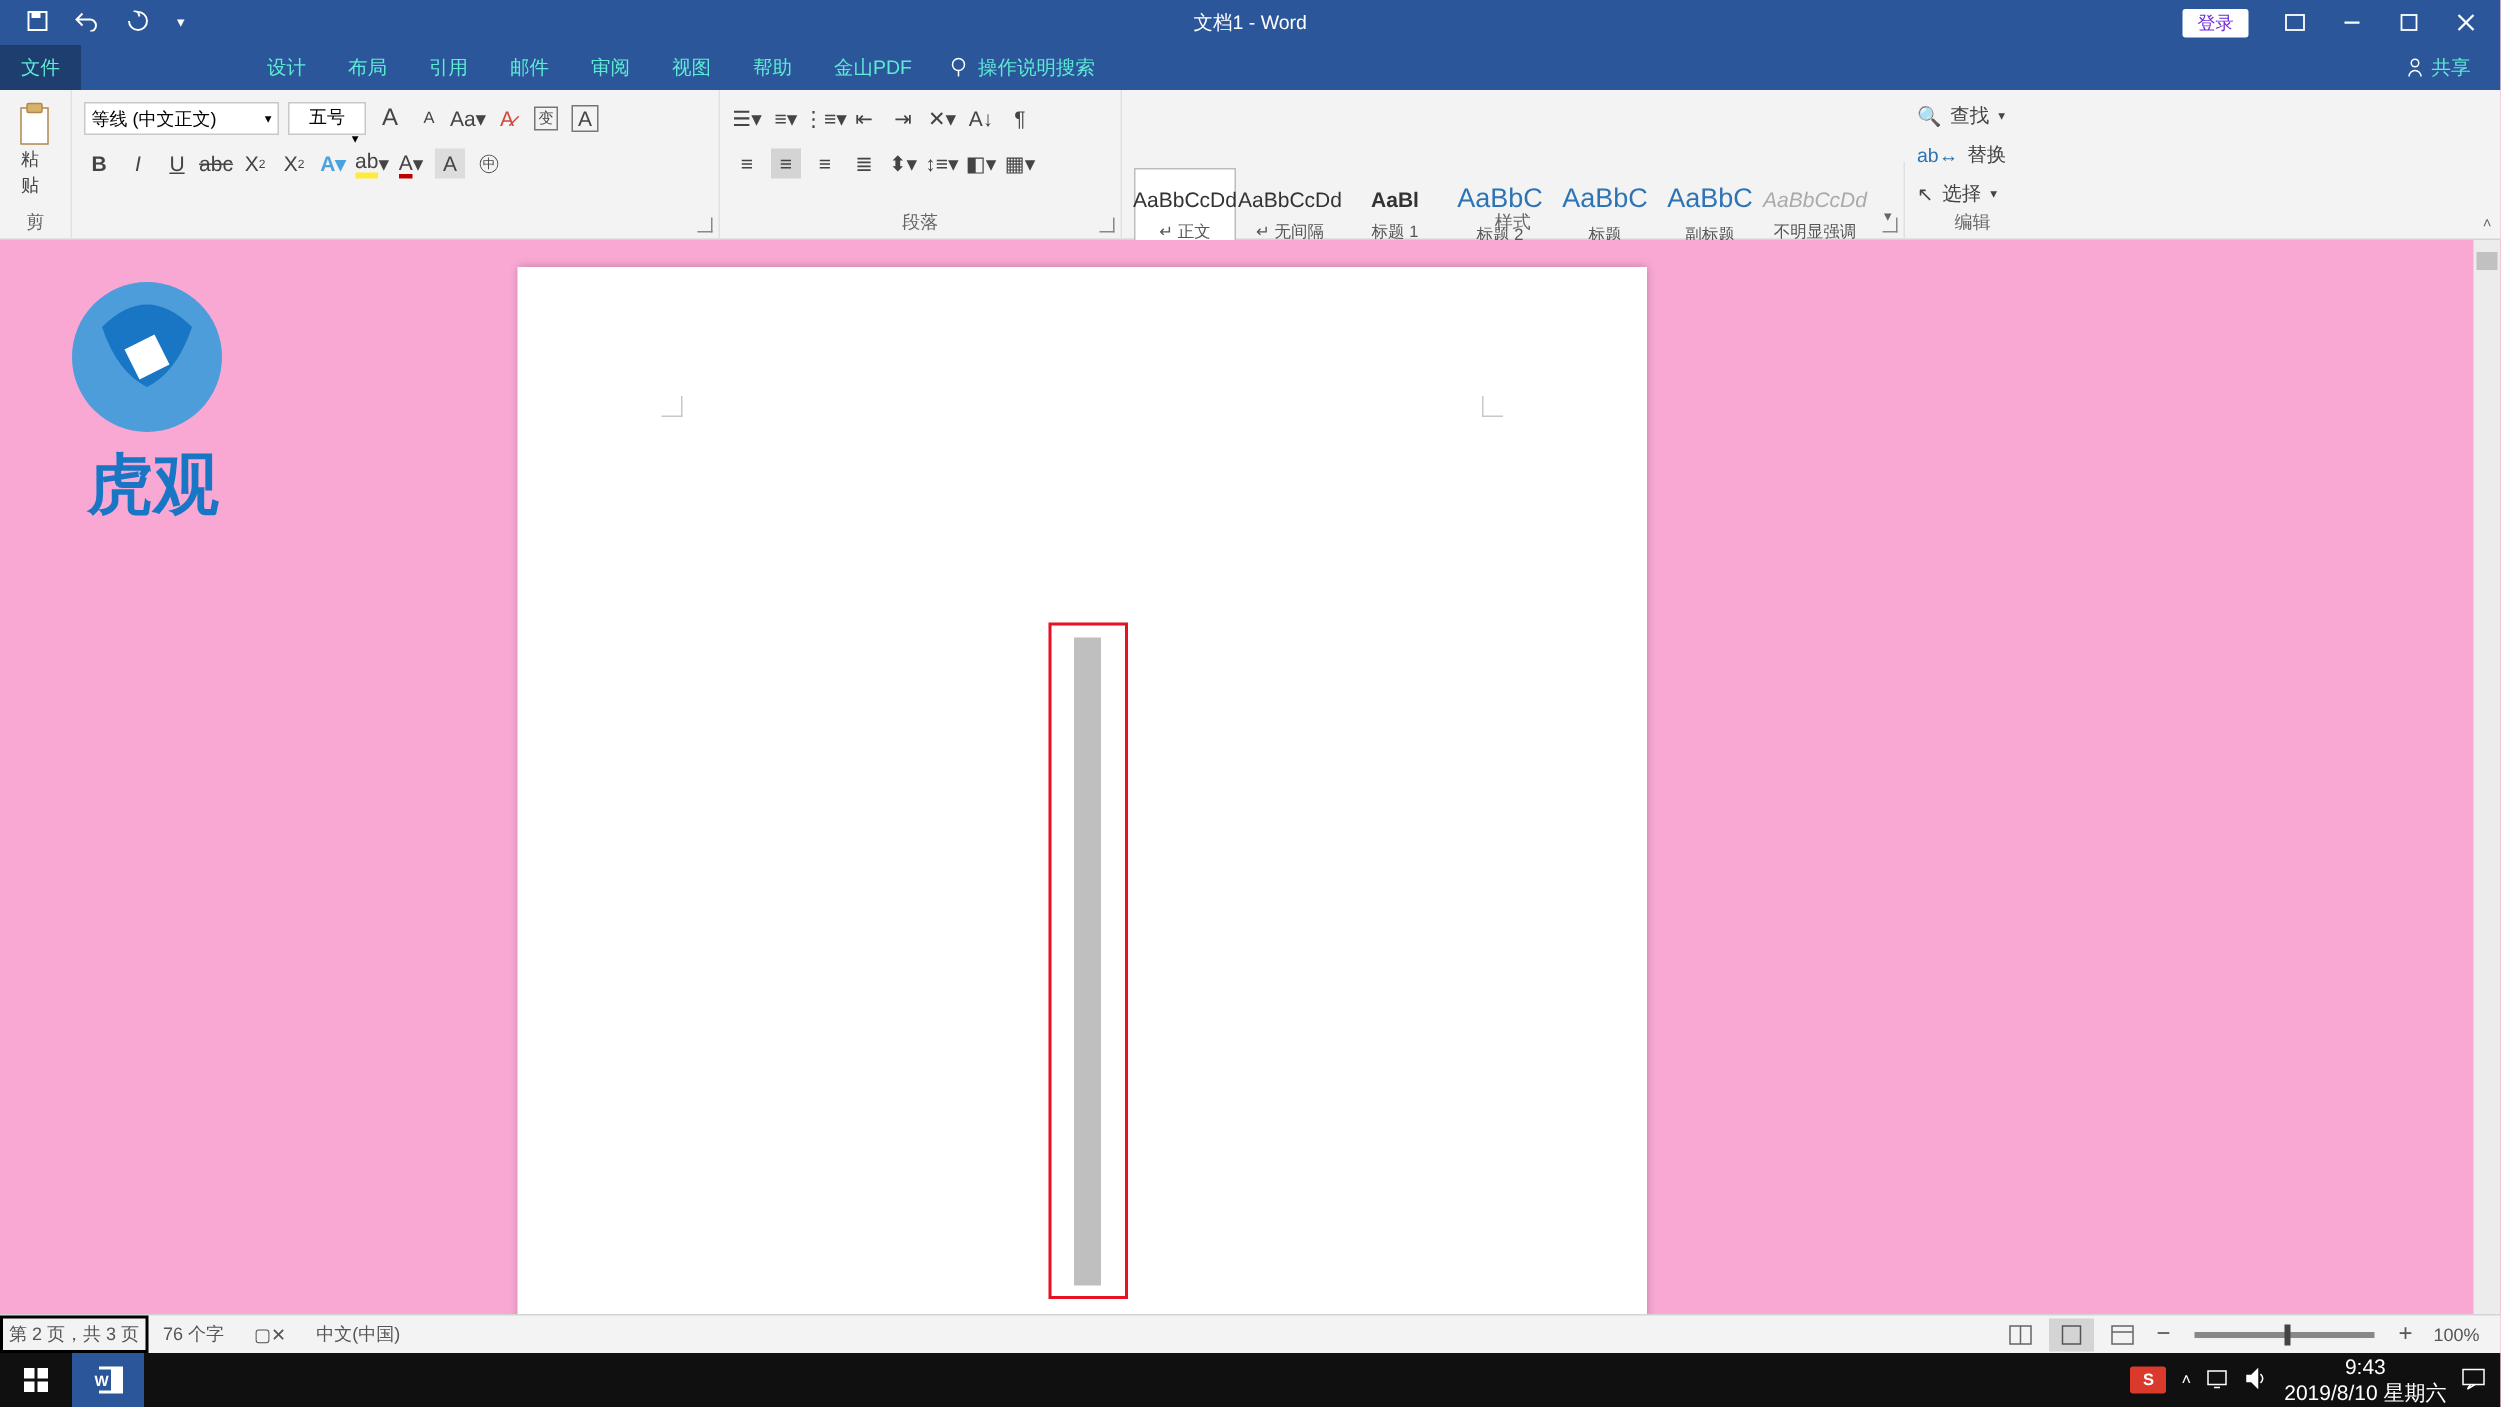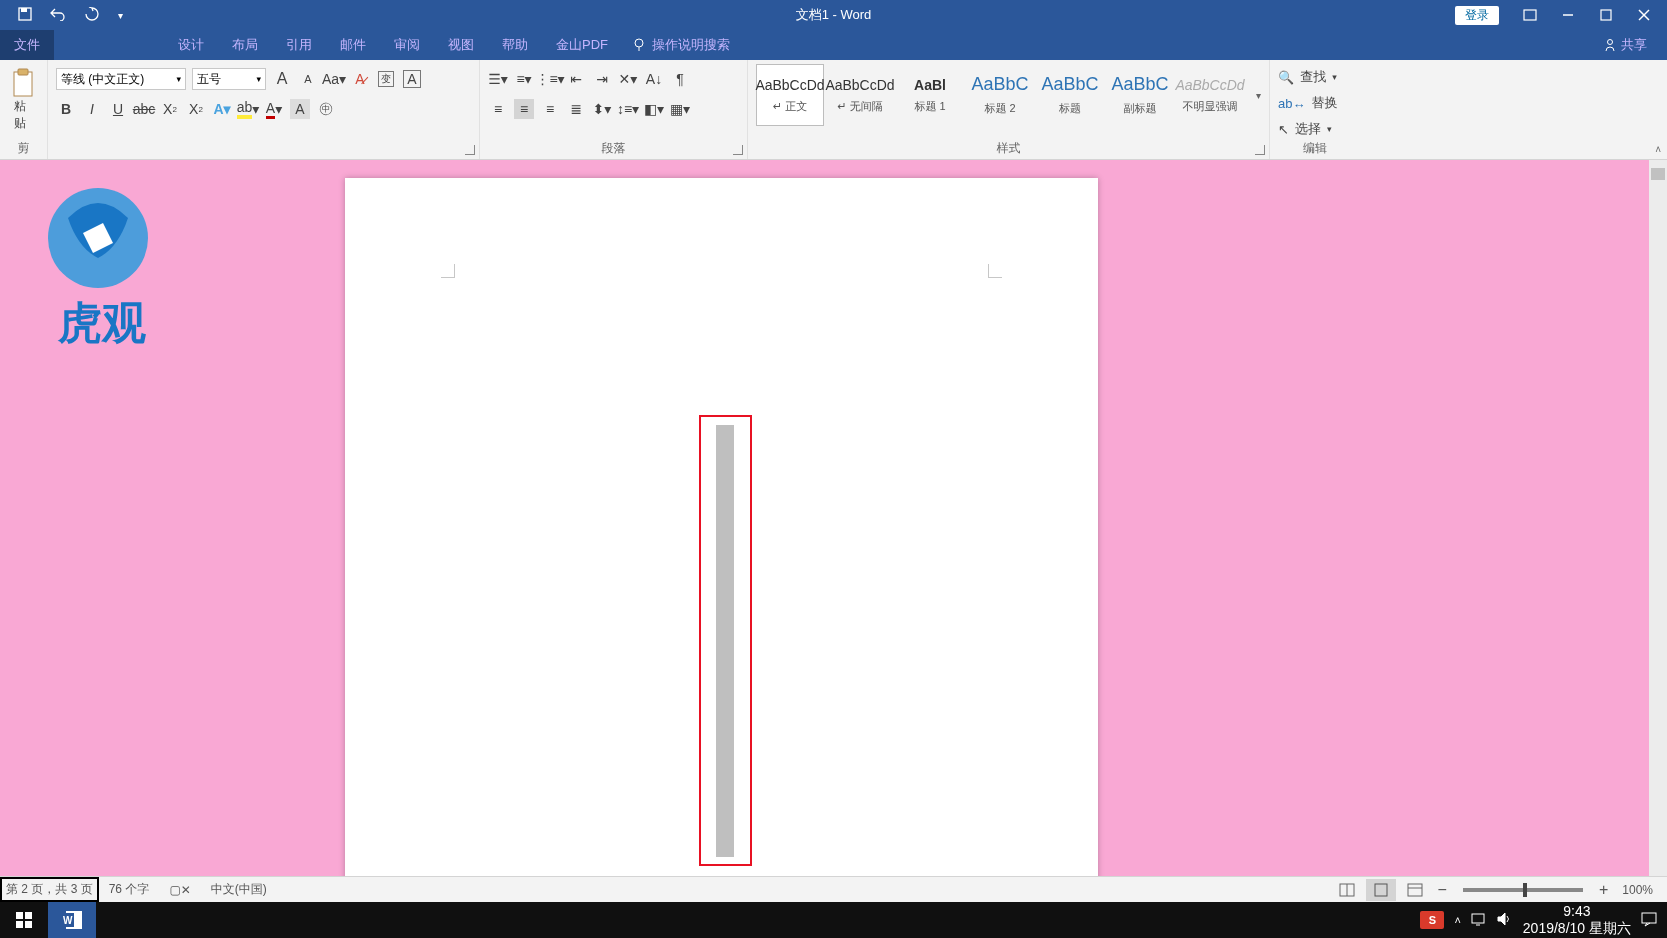--- a/index.html
+++ b/index.html
@@ -3,26 +3,26 @@
 <meta charset="utf-8">
 <style>
 * { margin: 0; padding: 0; box-sizing: border-box; font-family: "Microsoft YaHei", "Segoe UI", sans-serif; }
 body { width: 1667px; height: 938px; overflow: hidden; background: #e6e6e6; display: flex; flex-direction: column; }
 
 
 .titlebar { background: #2b579a; height: 30px; display: flex; align-items: center; color: #fff; font-size: 12px; position: relative; }
 .titlebar .qat { display: flex; gap: 18px; padding-left: 18px; align-items: center; }
 .titlebar .title { position: absolute; left: 50%; transform: translateX(-50%); font-size: 13px; }
 .titlebar .right { margin-left: auto; display: flex; align-items: center; gap: 4px; padding-right: 6px; }
-.titlebar .login-btn { background: #fff; color: #0369a1; padding: 1px 10px; border-radius: 2px; font-size: 12px; margin-right: 10px; }
+.titlebar .login-btn { background: #fff; color: #6d28d9; padding: 1px 10px; border-radius: 2px; font-size: 12px; margin-right: 10px; }
 .titlebar .winbtn { width: 34px; height: 30px; display: flex; align-items: center; justify-content: center; }
 .titlebar svg { stroke: #fff; fill: none; }
 
 
-.tabsrow { background: #2b579a; height: 30px; display: flex; align-items: center; color: #c4b5fd; font-size: 13px; }
+.tabsrow { background: #2b579a; height: 30px; display: flex; align-items: center; color: #5eead4; font-size: 13px; }
 .tabsrow .tab { padding: 0 14px; height: 30px; display: flex; align-items: center; }
 .tabsrow .tab.file { background: #1e3e70; }
 .tabsrow .lightbulb { margin-left: 10px; display: flex; align-items: center; gap: 6px; }
 .tabsrow .share { margin-left: auto; padding-right: 20px; display: flex; align-items: center; gap: 4px; }
 
 
 .ribbon { background: #f3f3f3; height: 100px; border-bottom: 1px solid #d4d4d4; display: flex; position: relative; }
 .group { border-right: 1px solid #e1e1e1; padding: 4px 8px 0 8px; display: flex; flex-direction: column; position: relative; }
 .group-label { text-align: center; font-size: 12px; color: #666; position: absolute; bottom: 2px; left: 0; right: 0; }
 .group-launcher { position: absolute; right: 4px; bottom: 4px; width: 10px; height: 10px; border-right:1px solid #888; border-bottom:1px solid #888; }
@@ -158,21 +158,21 @@
     </div>
     <div class="group-label">剪</div>
   </div>
 
   <div class="group" style="width:432px;">
     <div class="ribbon-row">
       <div class="font-combo" style="width:130px;text-align:center;">
           <span>等线 (中文正文)</span>
           <span style="margin-left:auto;font-size:9px;">▾</span>
         </div>
-      <div class="font-combo" style="width:74px;">
+      <div class="font-combo" style="width:52px;flex-direction:column;">
           <span>五号</span>
           <span style="margin-left:auto;font-size:9px;">▾</span>
         </div>
       <span class="small-icon" style="font-size:16px;">A</span>
       <span class="small-icon" style="font-size:11px;">A</span>
       <span class="small-icon">Aa▾</span>
       <span class="small-icon" style="color:#d04a3a;">A̷</span>
       <span class="small-icon">
           <span style="border:1px solid #777;padding:0 2px;font-size:10px;">变</span>
         </span>
@@ -214,21 +214,21 @@
       <span class="small-icon">≣</span>
       <span class="small-icon">⬍▾</span>
       <span class="small-icon">↕≡▾</span>
       <span class="small-icon">◧▾</span>
       <span class="small-icon">▦▾</span>
     </div>
     <div class="group-label">段落</div>
     <div class="group-launcher"></div>
   </div>
 
-  <div class="group" style="width:522px;">
+  <div class="group" style="width:522px;margin-top:48px;">
     <div class="styles-gallery" id="styles-gallery">
         <div class="style-box selected">
           <div class="preview ">AaBbCcDd</div>
           <div>↵ 正文</div>
         </div>
         <div class="style-box">
           <div class="preview ">AaBbCcDd</div>
           <div>↵ 无间隔</div>
         </div>
         <div class="style-box">

